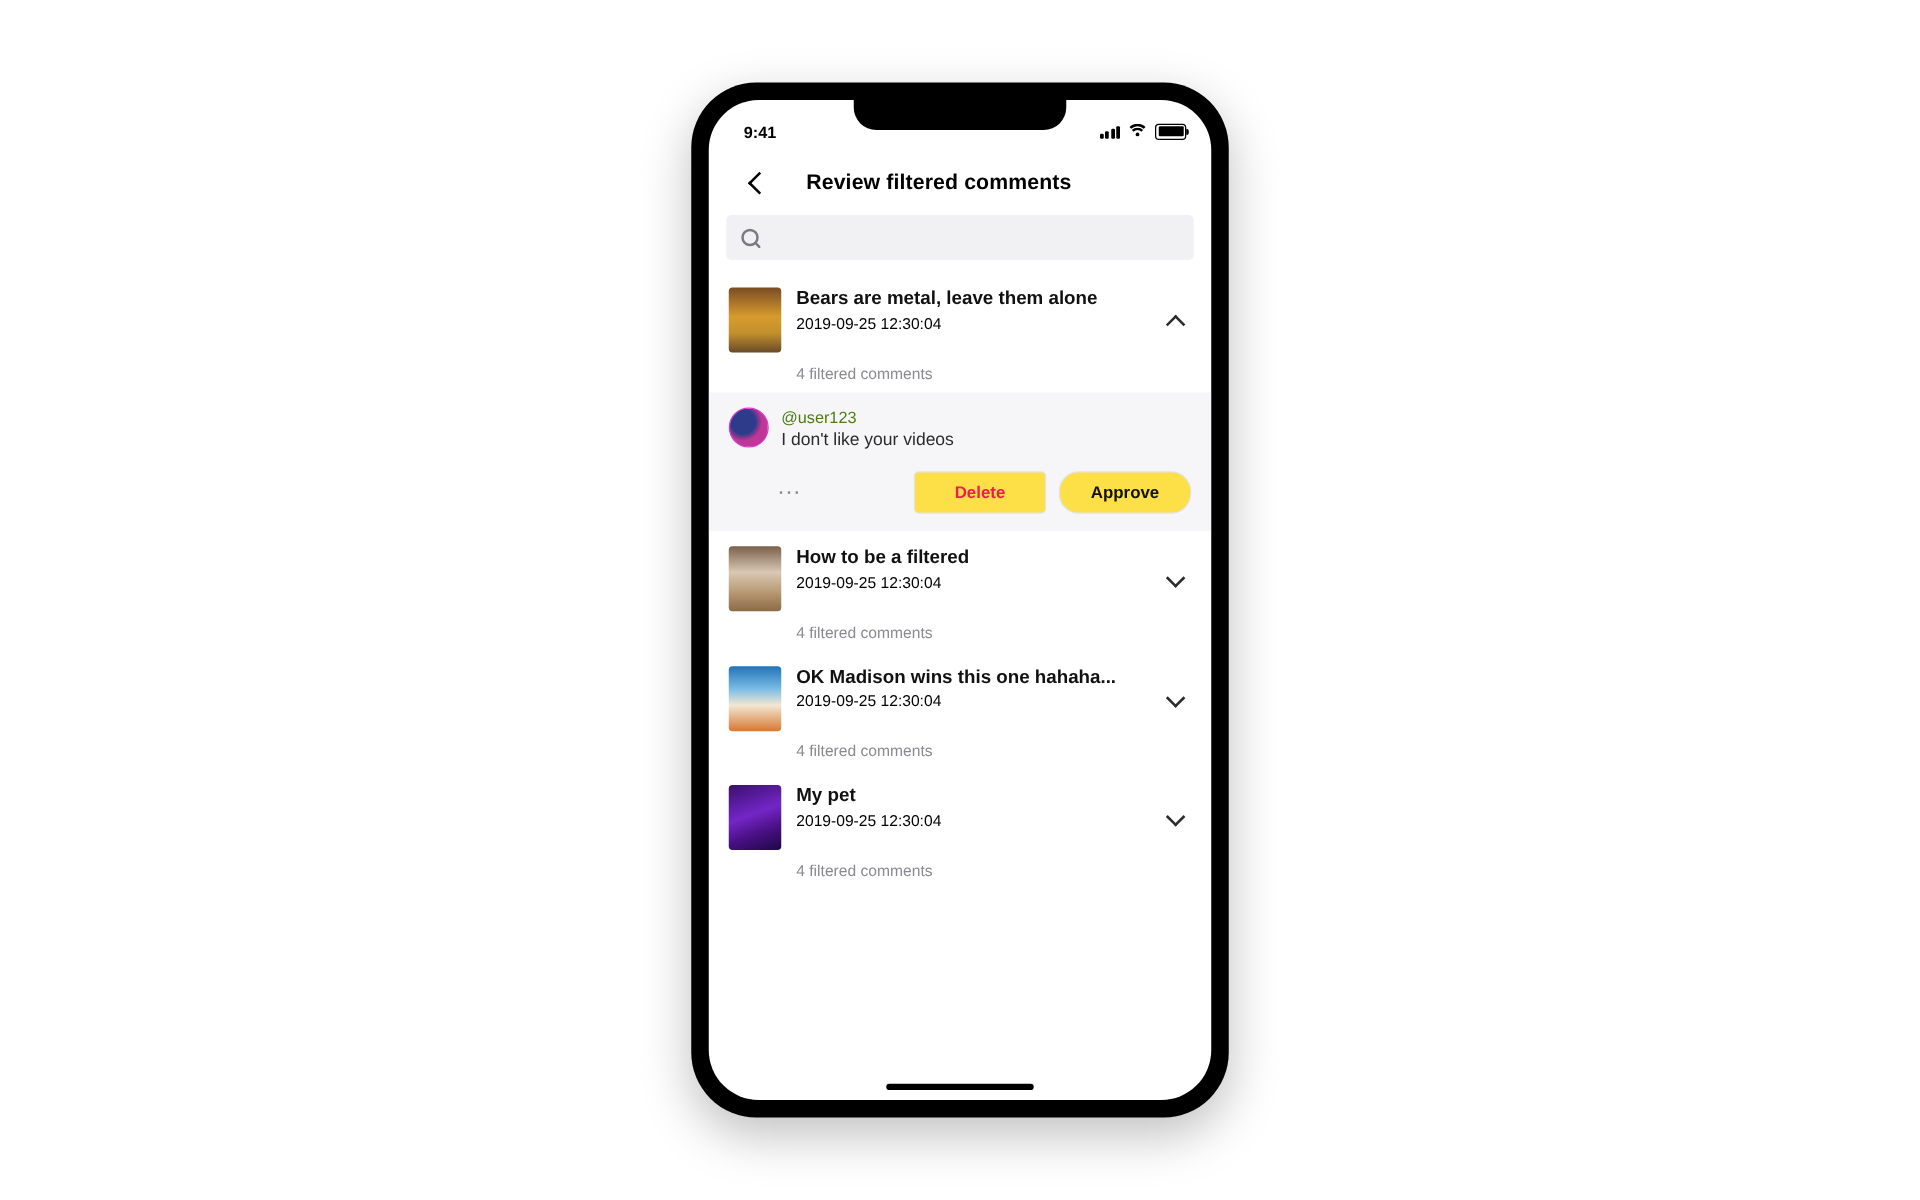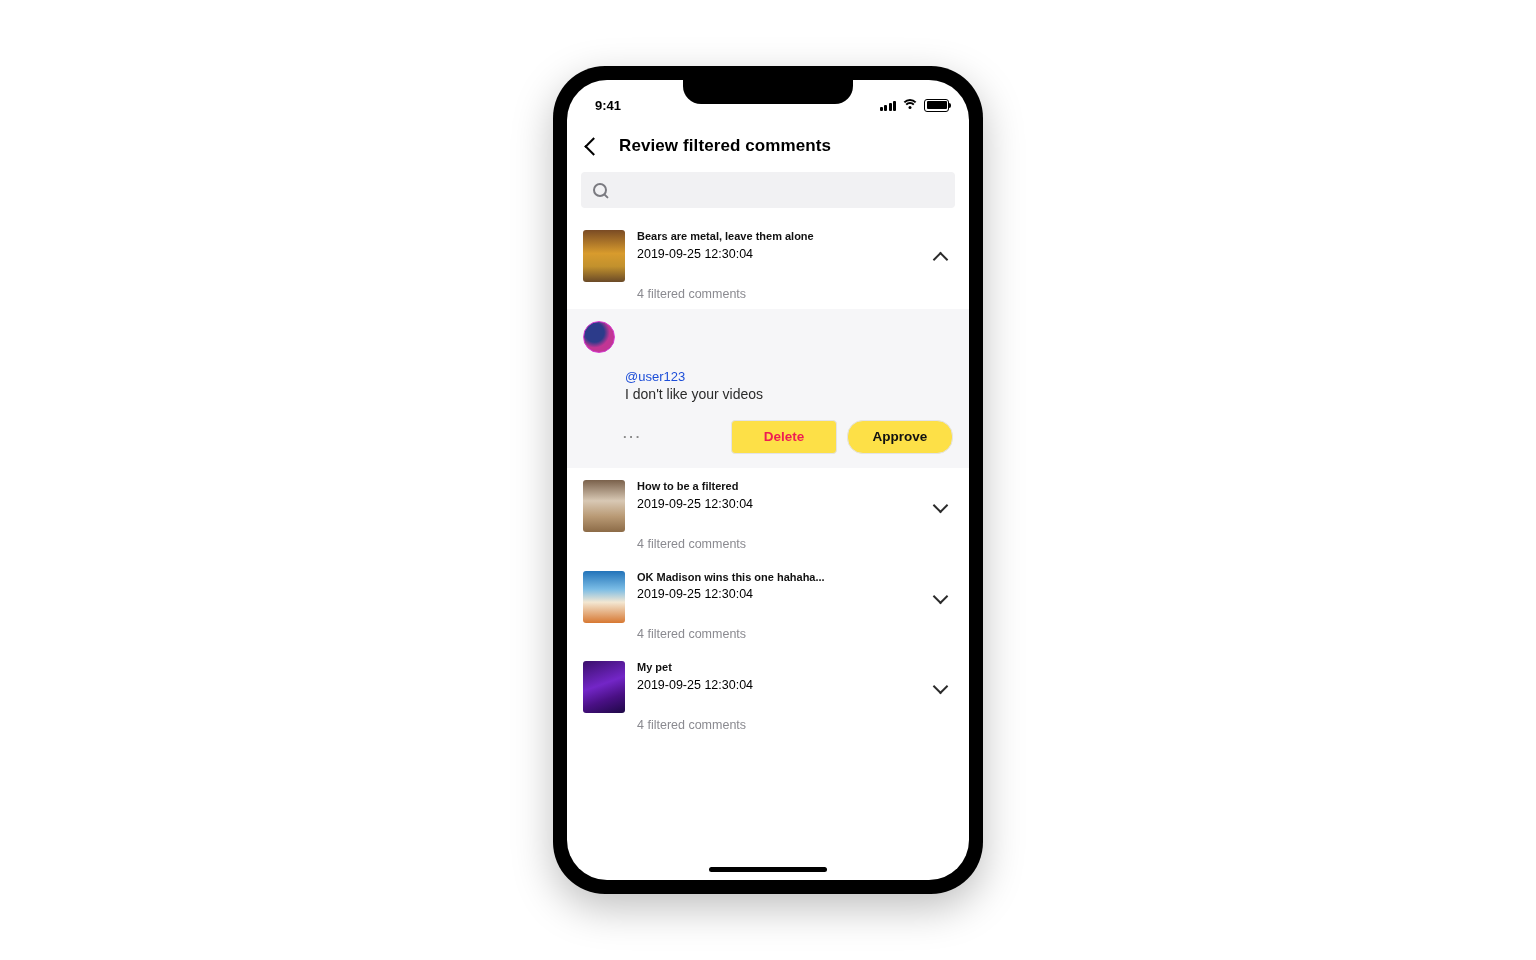--- a/index.html
+++ b/index.html
@@ -70,21 +70,21 @@
   .wifi::after{width:3px;height:3px;top:7px;border:none;background:#000;border-radius:50%;}
   .batt{position:relative;width:23px;height:11px;border:1.5px solid #000;border-radius:3px;}
   .batt::after{content:"";position:absolute;right:-3px;top:3px;width:2px;height:5px;background:#000;border-radius:0 2px 2px 0;}
   .batt .fill{position:absolute;inset:1.5px;background:#000;border-radius:1px;}
   .notch{
     position:absolute;top:0;left:50%;transform:translateX(-50%);
     width:170px;height:24px;background:#000;border-radius:0 0 18px 18px;
   }
   
   .header{
-    display:flex;align-items:center;padding:10px 12px 12px;gap:12px;
+    display:flex;align-items:center;padding:10px 26px 12px;gap:24px;
   }
   .back-btn{width:28px;height:28px;display:flex;align-items:center;justify-content:center;cursor:pointer;}
   .chev-left{width:11px;height:11px;border-left:2.6px solid #000;border-bottom:2.6px solid #000;transform:rotate(45deg);}
   .title{font-size:17px;font-weight:700;letter-spacing:.1px;}
   
   .search-row{padding:0 14px 10px;}
   .search{
     height:36px;background:#f1f1f3;border-radius:4px;display:flex;align-items:center;padding:0 12px;gap:10px;
   }
   .mag{position:relative;width:14px;height:14px;}
@@ -96,39 +96,39 @@
   .video-item{
     display:flex;align-items:flex-start;gap:12px;padding:12px 16px 8px;
     position:relative;
   }
   .thumb{width:42px;height:52px;border-radius:3px;flex:0 0 auto;}
   .t1{background:linear-gradient(180deg,#7a4b24 0%, #d89b2d 45%, #c2912d 70%, #6a4a27 100%);}
   .t2{background:linear-gradient(180deg,#7a614b 0%, #d8c8b4 40%, #b99a75 70%, #8c6b47 100%);}
   .t3{background:linear-gradient(180deg,#2273b9 0%, #7abce5 35%, #f3e7d2 60%, #d77832 100%);}
   .t4{background:linear-gradient(160deg,#3a0f6b 0%, #7326c7 45%, #4a1085 70%, #1e0846 100%);}
   .meta{flex:1;min-width:0;}
-  .v-title{font-size:11px;font-weight:700;color:#111;line-height:1.25;white-space:nowrap;overflow:hidden;text-overflow:ellipsis;}
+  .v-title{font-size:15px;font-weight:700;color:#111;line-height:1.25;white-space:nowrap;overflow:hidden;text-overflow:ellipsis;}
   .v-date{font-size:12.5px;color:#000000;margin-top:3px;}
   .v-count{font-size:12.5px;color:#8a8a90;margin-top:26px;}
   .toggle{
     position:absolute;right:18px;top:28px;width:22px;height:22px;display:flex;align-items:center;justify-content:center;cursor:pointer;
   }
   .chev-down{width:9px;height:9px;border-right:2px solid #2b2b2b;border-bottom:2px solid #2b2b2b;transform:rotate(45deg);margin-top:-3px;}
   .chev-up{transform:rotate(-135deg);margin-top:4px;margin-bottom:0;}
   
   .comment-panel{
     background:#f6f6f8;padding:12px 16px 14px;
   }
   .comment-row{display:flex;gap:10px;}
   .avatar{width:30px;height:30px;border-radius:50%;flex:0 0 auto;
     background:radial-gradient(circle at 35% 35%, #2c3b8a 0 35%, #c13594 55% 75%, #1a0f3e 85%);
     border:1.5px solid #d83bd0;
   }
   .c-body{flex:1;min-width:0;}
-  .c-user{font-size:13px;color:#1d4ed8;margin-top:48px;}
+  .c-user{font-size:13px;color:#4d7c0f;}
   .c-text{font-size:14px;color:#2b2b2b;margin-top:2px;}
   .c-actions{display:flex;align-items:center;margin-top:18px;padding-left:40px;gap:10px;}
   .more{color:#888;letter-spacing:2px;font-weight:800;cursor:pointer;font-size:13px;line-height:1;}
   .flex{flex:1;}
   .btn{
     height:32px;min-width:72px;padding:0 16px;border:1px solid #e3e3e6;background:#fde047;border-radius:4px;
     font-size:13.5px;font-weight:600;display:flex;align-items:center;justify-content:center;cursor:pointer;
   }
   .btn.delete{color:#ee1d52;}
   .btn.approve{color:#111;border-radius:16px;}

